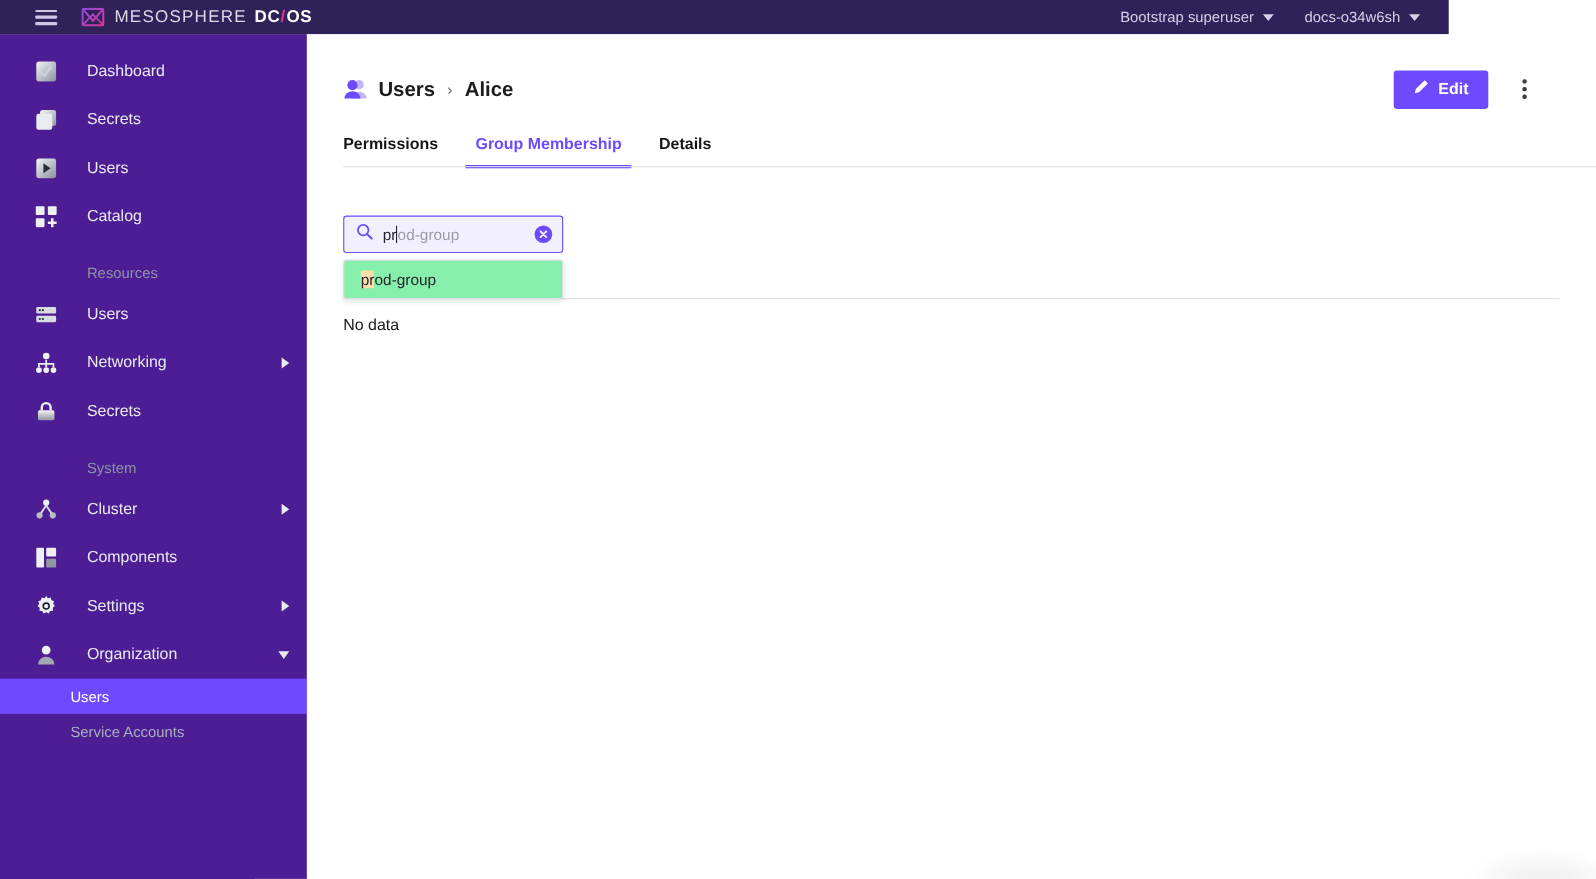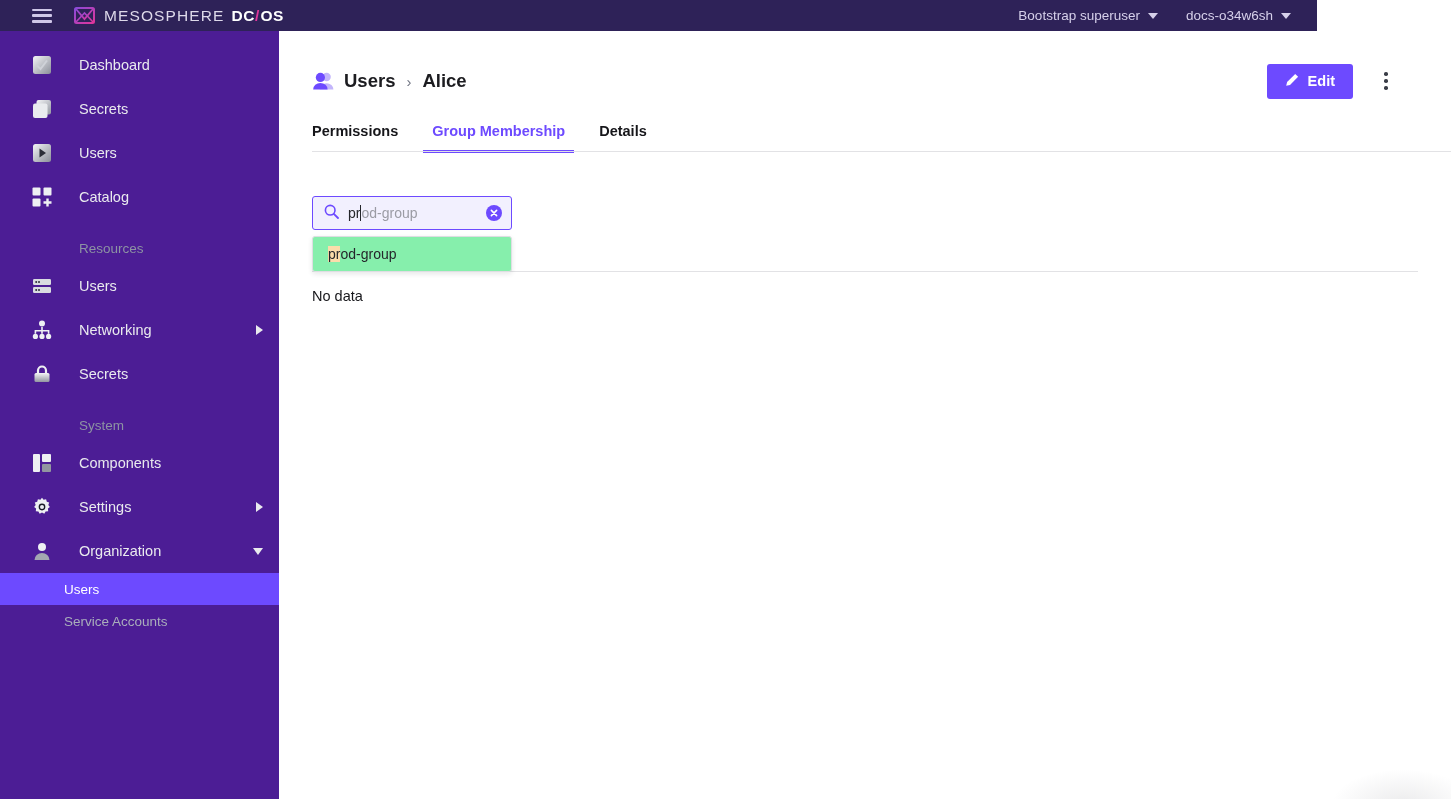--- a/index.html
+++ b/index.html
@@ -406,20 +406,32 @@
             <rect x="2.5" y="9" width="15" height="9" rx="1.5" fill="url(#g4)"></rect>
           </svg>
         </span>
         <span class="lbl">Secrets</span>
       </div>
     </div>
 
     <div class="nav-section">System</div>
 
     <div class="nav-group" style="padding-top:0">
+      <div class="nav-item">
+        <span class="ico">
+          <svg width="20" height="20" viewBox="0 0 20 20">
+            <circle cx="10" cy="4" r="2.8" fill="#eef0f3"></circle>
+            <circle cx="4" cy="15.5" r="2.8" fill="#b9bdc6"></circle>
+            <circle cx="16" cy="15.5" r="2.8" fill="#b9bdc6"></circle>
+            <path d="M10 6.5 L5.2 13.6 M10 6.5 L14.8 13.6" stroke="#d5d8de" stroke-width="1.8"></path>
+          </svg>
+        </span>
+        <span class="lbl">Cluster</span>
+        <span class="nav-arrow-right"></span>
+      </div>
 
       <div class="nav-item">
         <span class="ico">
           <svg width="20" height="20" viewBox="0 0 20 20">
             <rect x="1" y="1" width="7" height="18" rx="1" fill="#eef0f3"></rect>
             <rect x="10" y="1" width="9" height="8" rx="1" fill="#eef0f3"></rect>
             <rect x="10" y="11" width="9" height="8" rx="1" fill="#9296a0"></rect>
           </svg>
         </span>
         <span class="lbl">Components</span>

